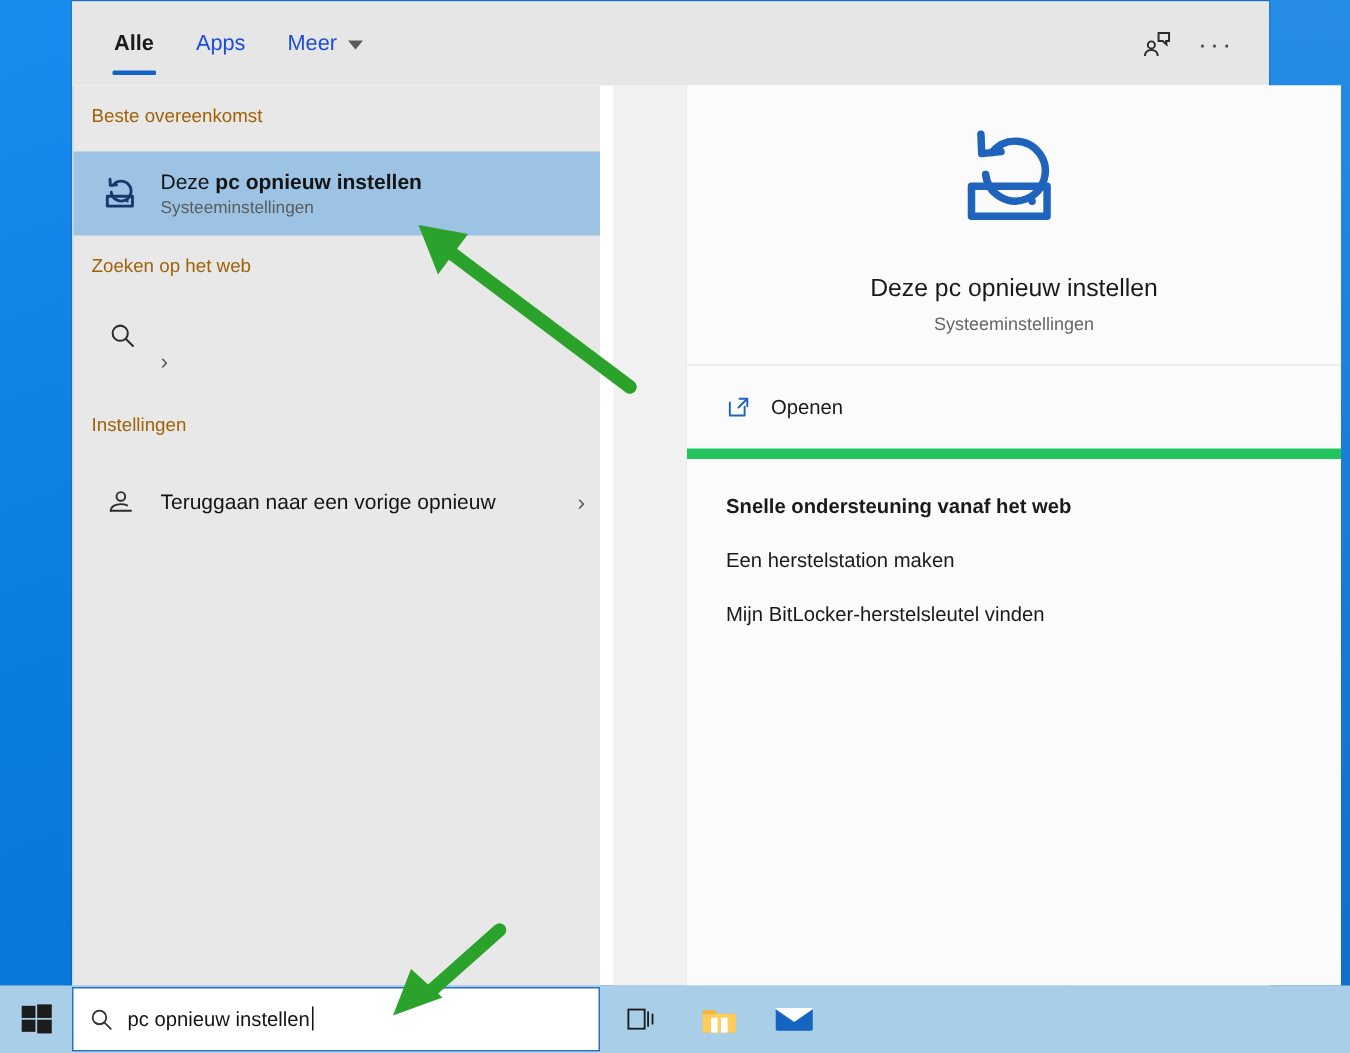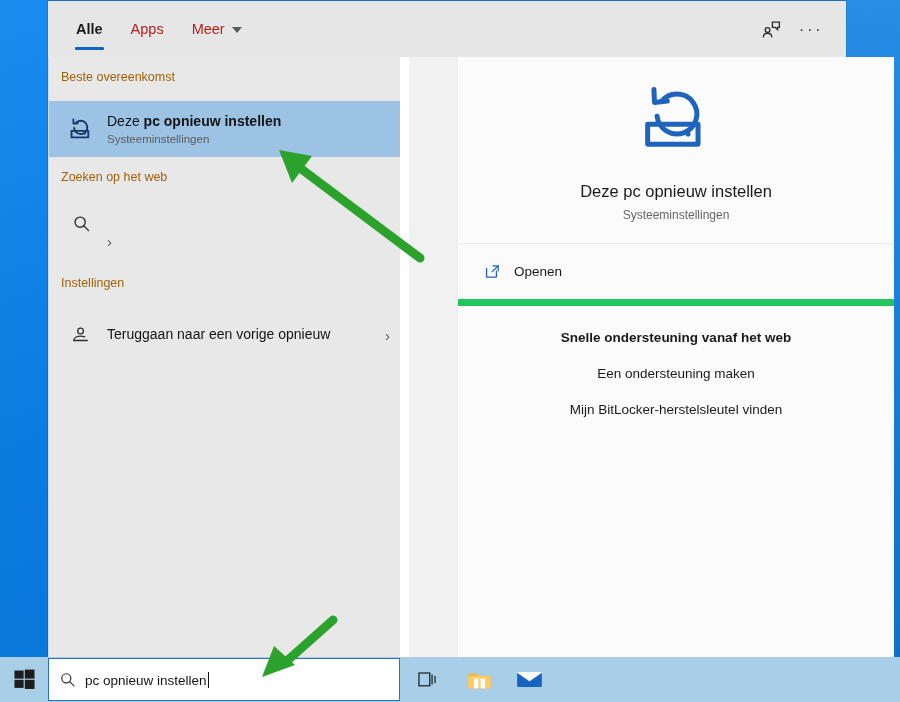--- a/index.html
+++ b/index.html
@@ -41,21 +41,21 @@
     position: absolute; left: 0; top: 1px; width: 100%; height: 56px;
     background: #e6e6e6;
     display: flex; align-items: center;
   }
   .tab {
     position: relative;
     height: 56px;
     padding: 0 14px;
     display: flex; align-items: center;
     font-size: 14.5px;
-    color: #b91c1c;
+    color: #1d4ed8;
     cursor: default;
     white-space: nowrap;
   }
   .tab:first-child { margin-left: 14px; align-items: center; }
   .tab.active { color: #1a1a1a; font-weight: bold; }
   .tab.active::after {
     content: "";
     position: absolute; left: 13px; right: 13px; bottom: 7px;
     height: 3px; background: #1263c6; border-radius: 1px;
   }
@@ -135,21 +135,21 @@
   }
   #preview-sub { font-size: 12px; color: #666; margin-top: 7px; }
   #open-section {
     height: 62px; display: flex; align-items: center;
     padding-left: 26px;
     border-bottom: 7px solid #22c55e;
     background: #fbfbfb;
   }
   #open-section .oicon { width: 30px; color: #1263c6; display: flex; align-items: center; }
   #open-label { font-size: 13.5px; color: #1a1a1a; }
-  #links-section { padding: 24px 26px 0 26px; background: #fbfbfb; text-align: center; }
+  #links-section { padding: 24px 26px 0 26px; background: #fbfbfb; }
   #links-title { font-size: 13.5px; font-weight: bold; color: #1a1a1a; }
   .weblink {
     font-size: 13.5px; color: #1a1a1a; margin-top: 21px; cursor: default;
   }
 
   
   #taskbar {
     position: absolute; left: 0; bottom: 0; width: 900px; height: 45px;
     background: #a9cfe8;
   }
@@ -290,21 +290,21 @@
               <path d="M3 6.2v10.3h11.6V9.6"></path>
               <path d="M10.6 3.3h6.1v5.9"></path>
               <path d="M16.7 3.3L9.8 10.2"></path>
             </svg>
           </div>
           <div id="open-label">Openen</div>
         </div>
 
         <div id="links-section">
           <div id="links-title">Snelle ondersteuning vanaf het web</div>
-          <div class="weblink">Een ondersteuning maken</div>
+          <div class="weblink">Een herstelstation maken</div>
           <div class="weblink">Mijn BitLocker-herstelsleutel vinden</div>
         </div>
 
       </div>
     </div>
   </div>
 
   <div id="taskbar">
 
     <div id="start-btn">

